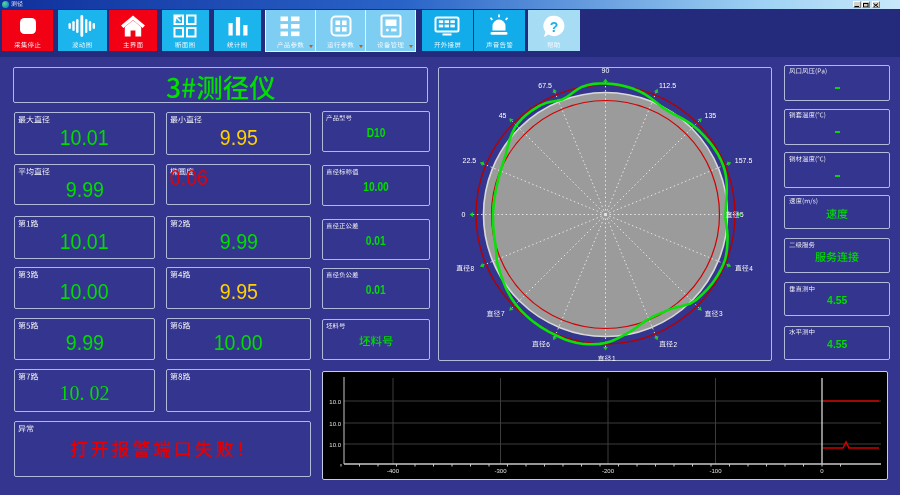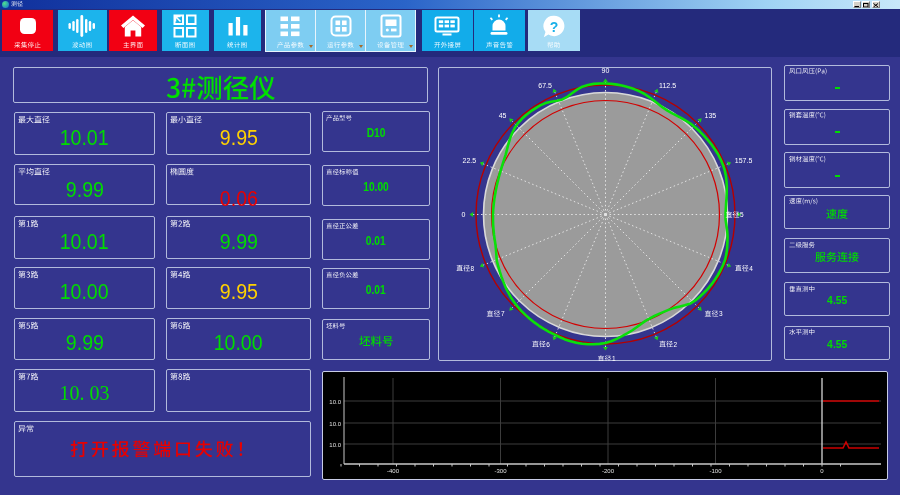--- a/index.html
+++ b/index.html
@@ -279,21 +279,21 @@
     <div style="position:absolute;left:0;right:0;top:13.6px;text-align:center;line-height:1"><span style="display:inline-block;color:#00dc00;font-size:22.5px;font-family:'Liberation Sans';font-weight:normal;transform:scaleX(0.87);transform-origin:center">9.99</span></div>
   </div>
 <div style="position:absolute;left:166px;top:164px;width:145px;height:41px;border:1px solid #b2badc;border-radius:2px">
     <div style="position:absolute;left:3px;top:3px;line-height:0"><svg width="24.0" height="8.4" viewBox="0 0 24.0 8.4" style="overflow:visible;">
         <g fill="#ffffff">
           <path transform="translate(0.00,6.56) scale(0.00800,-0.00800)" d="M163 840V628H51V562H153C129 429 79 273 28 191C40 172 57 138 65 117C101 180 136 281 163 386V-79H227V413C252 365 281 306 294 275L335 334C320 361 250 475 227 507V562H324V628H227V840ZM353 797V-78H413V734H505C487 665 463 573 439 499C499 418 512 349 512 294C512 264 508 234 495 223C488 217 479 215 467 215C455 214 439 214 420 216C430 199 435 174 436 157C455 157 476 157 493 159C509 161 525 166 536 176C561 194 571 236 570 288C570 350 557 422 497 506C525 590 556 694 579 775L536 800L526 797ZM720 839C712 791 702 744 689 700H582V635H668C639 554 601 483 552 430C565 415 584 383 591 368C609 387 625 408 640 431V-78H701V142H858V-8C858 -18 855 -21 845 -22C836 -22 805 -22 771 -21C780 -36 787 -61 790 -76C838 -76 870 -76 890 -66C911 -56 917 -40 917 -8V522H691C708 557 723 595 736 635H941V700H756C767 741 777 784 785 828ZM858 301V205H701V301ZM858 364H701V460H858Z"></path>
           <path transform="translate(8.00,6.56) scale(0.00800,-0.00800)" d="M337 631H656V555H337ZM271 684V502H727V684ZM470 352V294C470 236 449 154 182 103C197 88 215 62 223 46C503 111 537 212 537 291V352ZM521 161C601 126 707 74 761 42L792 97C736 128 629 177 551 210ZM246 442V183H314V383H681V188H751V442ZM81 799V-79H154V-41H844V-79H919V799ZM154 21V736H844V21Z"></path>
           <path transform="translate(16.00,6.56) scale(0.00800,-0.00800)" d="M386 644V557H225V495H386V329H775V495H937V557H775V644H701V557H458V644ZM701 495V389H458V495ZM757 203C713 151 651 110 579 78C508 111 450 153 408 203ZM239 265V203H369L335 189C376 133 431 86 497 47C403 17 298 -1 192 -10C203 -27 217 -56 222 -74C347 -60 469 -35 576 7C675 -37 792 -65 918 -80C927 -61 946 -31 962 -15C852 -5 749 15 660 46C748 93 821 157 867 243L820 268L807 265ZM473 827C487 801 502 769 513 741H126V468C126 319 119 105 37 -46C56 -52 89 -68 104 -80C188 78 201 309 201 469V670H948V741H598C586 773 566 813 548 845Z"></path>
         </g>
       </svg></div>
-    <div style="position:absolute;left:0;right:0;top:23px;text-align:center;line-height:1"><span style="display:inline-block;color:#e80000;font-size:22.5px;font-family:'Liberation Sans';font-weight:normal;transform:scaleX(0.87);transform-origin:center">0.06</span></div>
+    <div style="position:absolute;left:0;right:0;top:2px;line-height:1"><span style="display:inline-block;color:#e80000;font-size:22.5px;font-family:'Liberation Sans';font-weight:normal;transform:scaleX(0.87);transform-origin:center">0.06</span></div>
   </div>
 <div style="position:absolute;left:322px;top:165px;width:108px;height:41px;border:1px solid #b2badc;border-radius:2px">
     <div style="position:absolute;left:3px;top:3px;line-height:0"><svg width="32.5" height="6.8" viewBox="0 0 32.5 6.8" style="overflow:visible;">
         <g fill="#ffffff">
           <path transform="translate(0.00,5.33) scale(0.00650,-0.00650)" d="M189 606V26H46V-43H956V26H818V606H497L514 686H925V753H526L540 833L457 841L448 753H75V686H439L425 606ZM262 399H742V319H262ZM262 457V542H742V457ZM262 261H742V174H262ZM262 26V116H742V26Z"></path>
           <path transform="translate(6.50,5.33) scale(0.00650,-0.00650)" d="M257 838C214 767 127 684 49 632C62 617 81 588 89 570C177 630 270 723 328 810ZM384 787V718H768C666 586 479 476 312 421C328 406 347 378 357 360C454 395 555 445 646 508C742 466 856 406 915 366L957 428C900 464 797 514 707 553C781 612 844 681 887 759L833 790L819 787ZM384 332V262H604V18H322V-52H956V18H680V262H897V332ZM274 617C218 514 124 411 36 345C48 327 69 289 76 273C111 301 146 335 181 373V-80H257V464C288 505 317 548 341 591Z"></path>
           <path transform="translate(13.00,5.33) scale(0.00650,-0.00650)" d="M466 764V693H902V764ZM779 325C826 225 873 95 888 16L957 41C940 120 892 247 843 345ZM491 342C465 236 420 129 364 57C381 49 411 28 425 18C479 94 529 211 560 327ZM422 525V454H636V18C636 5 632 1 617 0C604 0 557 -1 505 1C515 -22 526 -54 529 -76C599 -76 645 -74 674 -62C703 -49 712 -26 712 17V454H956V525ZM202 840V628H49V558H186C153 434 88 290 24 215C38 196 58 165 66 145C116 209 165 314 202 422V-79H277V444C311 395 351 333 368 301L412 360C392 388 306 498 277 531V558H408V628H277V840Z"></path>
           <path transform="translate(19.50,5.33) scale(0.00650,-0.00650)" d="M512 450C489 325 449 200 392 120C409 111 440 92 453 81C510 168 555 301 582 437ZM782 440C826 331 868 185 882 91L952 113C936 207 894 349 848 460ZM532 838C509 710 467 583 408 496V553H279V731C327 743 372 757 409 772L364 831C292 799 168 770 63 752C71 735 81 710 84 694C124 700 167 707 209 715V553H54V483H200C162 368 94 238 33 167C45 150 63 121 70 103C119 164 169 262 209 362V-81H279V370C311 326 349 270 365 241L409 300C390 325 308 416 279 445V483H398L394 477C412 468 444 449 458 438C494 491 527 560 553 637H653V12C653 -1 649 -5 636 -5C623 -6 579 -6 532 -5C543 -24 554 -56 559 -76C621 -76 664 -74 691 -63C718 -51 728 -30 728 12V637H863C848 601 828 561 810 526L877 510C904 567 934 635 958 697L909 711L898 707H576C586 745 596 784 604 824Z"></path>
           <path transform="translate(26.00,5.33) scale(0.00650,-0.00650)" d="M599 840C596 810 591 774 586 738H329V671H574C568 637 562 605 555 578H382V14H286V-51H958V14H869V578H623C631 605 639 637 646 671H928V738H661L679 835ZM450 14V97H799V14ZM450 379H799V293H450ZM450 435V519H799V435ZM450 239H799V152H450ZM264 839C211 687 124 538 32 440C45 422 66 383 74 366C103 398 132 435 159 475V-80H229V589C269 661 304 739 333 817Z"></path>
         </g>
@@ -401,21 +401,21 @@
       </svg></div>
   </div>
 <div style="position:absolute;left:14px;top:369px;width:141px;height:43px;border:1px solid #b2badc;border-radius:2px">
     <div style="position:absolute;left:3px;top:3px;line-height:0"><svg width="20.4" height="8.4" viewBox="0 0 20.4 8.4" style="overflow:visible;">
         <g fill="#ffffff">
           <path transform="translate(0.00,6.56) scale(0.00800,-0.00800)" d="M168 401C160 329 145 240 131 180H398C315 93 188 17 70 -22C87 -36 108 -63 119 -81C238 -34 369 51 457 151V-80H531V180H821C811 89 800 50 786 36C778 29 768 28 750 28C732 27 685 28 636 33C647 14 656 -15 657 -36C709 -39 758 -39 783 -37C812 -35 830 -29 847 -12C873 13 886 74 900 214C901 224 902 244 902 244H531V337H868V558H131V494H457V401ZM231 337H457V244H217ZM531 494H795V401H531ZM212 845C177 749 117 658 46 598C65 589 95 572 109 561C147 597 184 643 216 696H271C292 656 312 607 321 575L387 599C380 624 364 662 346 696H507V754H249C261 778 272 803 281 828ZM598 845C572 753 525 665 464 607C483 598 515 579 530 568C561 602 591 646 617 696H685C718 657 749 607 763 574L828 602C816 628 793 664 767 696H947V754H644C654 778 663 803 670 828Z"></path>
           <path transform="translate(8.00,6.56) scale(0.00800,-0.00800)" d="M198 0H293C305 287 336 458 508 678V733H49V655H405C261 455 211 278 198 0Z"></path>
           <path transform="translate(12.44,6.56) scale(0.00800,-0.00800)" d="M156 732H345V556H156ZM38 42 51 -31C157 -6 301 29 438 64L431 131L299 100V279H405C419 265 433 244 441 229C461 238 481 247 501 258V-78H571V-41H823V-75H894V256L926 241C937 261 958 290 973 304C882 338 806 391 743 452C807 527 858 616 891 720L844 741L830 738H636C648 766 658 794 668 823L597 841C559 720 493 606 414 532V798H89V490H231V84L153 66V396H89V52ZM571 25V218H823V25ZM797 672C771 610 736 554 695 504C653 553 620 605 596 655L605 672ZM546 283C599 316 651 355 697 402C740 358 789 317 845 283ZM650 454C583 386 504 333 424 298V346H299V490H414V522C431 510 456 489 467 477C499 509 530 548 558 592C583 547 613 500 650 454Z"></path>
         </g>
       </svg></div>
-    <div style="position:absolute;left:0;right:0;top:13px;text-align:center;line-height:1"><span style="display:inline-block;color:#00dc00;font-size:20px;font-family:'Liberation Serif';font-weight:normal;transform:scaleX(1.0);transform-origin:center">10. 03</span></div>
+    <div style="position:absolute;left:0;right:0;top:13px;text-align:center;line-height:1"><span style="display:inline-block;color:#00dc00;font-size:20px;font-family:'Liberation Serif';font-weight:normal;transform:scaleX(1.0);transform-origin:center">10. 02</span></div>
   </div>
 <div style="position:absolute;left:166px;top:369px;width:145px;height:43px;border:1px solid #b2badc;border-radius:2px">
     <div style="position:absolute;left:3px;top:3px;line-height:0"><svg width="20.4" height="8.4" viewBox="0 0 20.4 8.4" style="overflow:visible;">
         <g fill="#ffffff">
           <path transform="translate(0.00,6.56) scale(0.00800,-0.00800)" d="M168 401C160 329 145 240 131 180H398C315 93 188 17 70 -22C87 -36 108 -63 119 -81C238 -34 369 51 457 151V-80H531V180H821C811 89 800 50 786 36C778 29 768 28 750 28C732 27 685 28 636 33C647 14 656 -15 657 -36C709 -39 758 -39 783 -37C812 -35 830 -29 847 -12C873 13 886 74 900 214C901 224 902 244 902 244H531V337H868V558H131V494H457V401ZM231 337H457V244H217ZM531 494H795V401H531ZM212 845C177 749 117 658 46 598C65 589 95 572 109 561C147 597 184 643 216 696H271C292 656 312 607 321 575L387 599C380 624 364 662 346 696H507V754H249C261 778 272 803 281 828ZM598 845C572 753 525 665 464 607C483 598 515 579 530 568C561 602 591 646 617 696H685C718 657 749 607 763 574L828 602C816 628 793 664 767 696H947V754H644C654 778 663 803 670 828Z"></path>
           <path transform="translate(8.00,6.56) scale(0.00800,-0.00800)" d="M280 -13C417 -13 509 70 509 176C509 277 450 332 386 369V374C429 408 483 474 483 551C483 664 407 744 282 744C168 744 81 669 81 558C81 481 127 426 180 389V385C113 349 46 280 46 182C46 69 144 -13 280 -13ZM330 398C243 432 164 471 164 558C164 629 213 676 281 676C359 676 405 619 405 546C405 492 379 442 330 398ZM281 55C193 55 127 112 127 190C127 260 169 318 228 356C332 314 422 278 422 179C422 106 366 55 281 55Z"></path>
           <path transform="translate(12.44,6.56) scale(0.00800,-0.00800)" d="M156 732H345V556H156ZM38 42 51 -31C157 -6 301 29 438 64L431 131L299 100V279H405C419 265 433 244 441 229C461 238 481 247 501 258V-78H571V-41H823V-75H894V256L926 241C937 261 958 290 973 304C882 338 806 391 743 452C807 527 858 616 891 720L844 741L830 738H636C648 766 658 794 668 823L597 841C559 720 493 606 414 532V798H89V490H231V84L153 66V396H89V52ZM571 25V218H823V25ZM797 672C771 610 736 554 695 504C653 553 620 605 596 655L605 672ZM546 283C599 316 651 355 697 402C740 358 789 317 845 283ZM650 454C583 386 504 333 424 298V346H299V490H414V522C431 510 456 489 467 477C499 509 530 548 558 592C583 547 613 500 650 454Z"></path>
         </g>
       </svg></div>
   </div>

